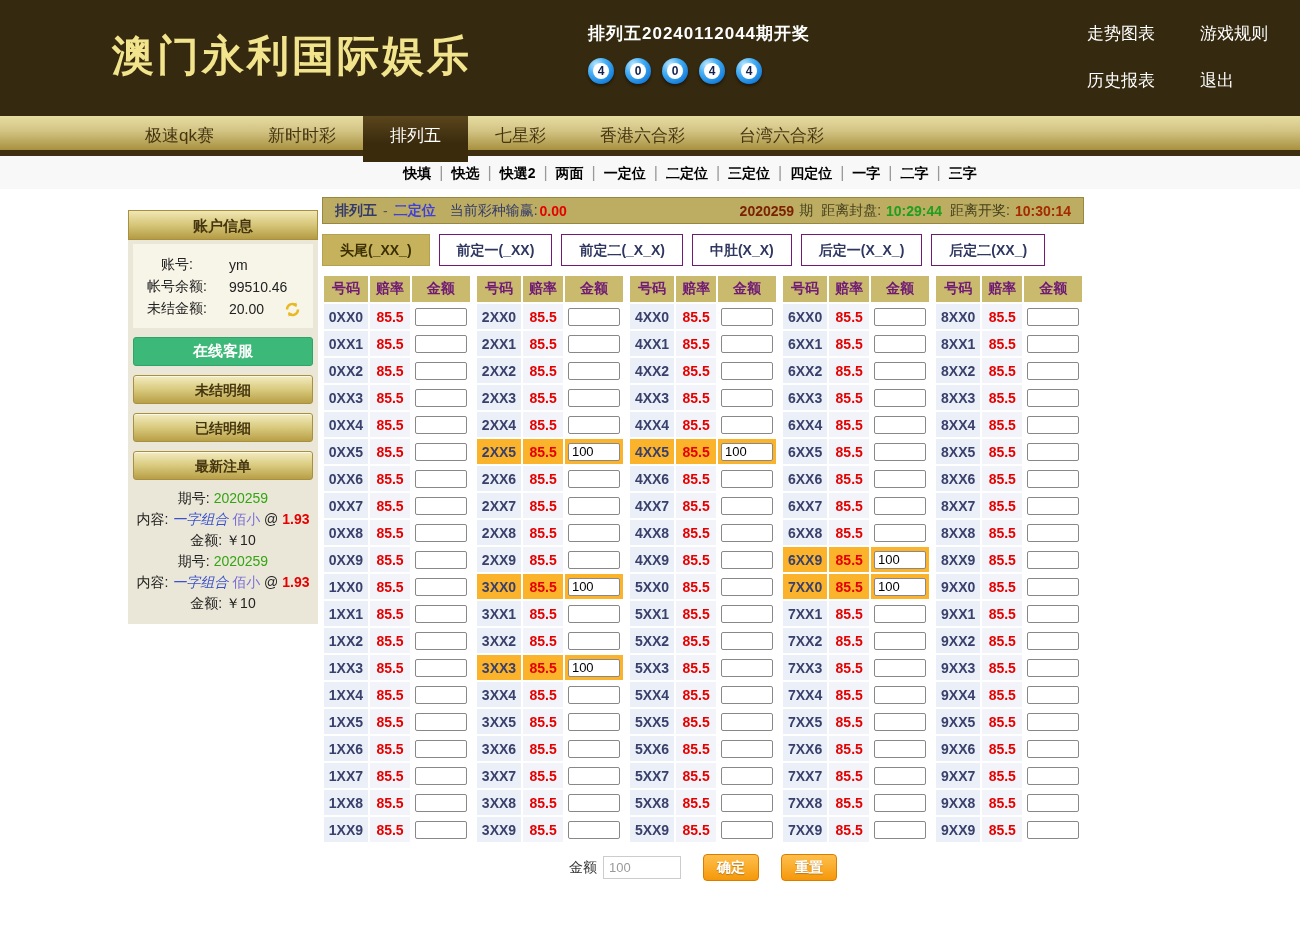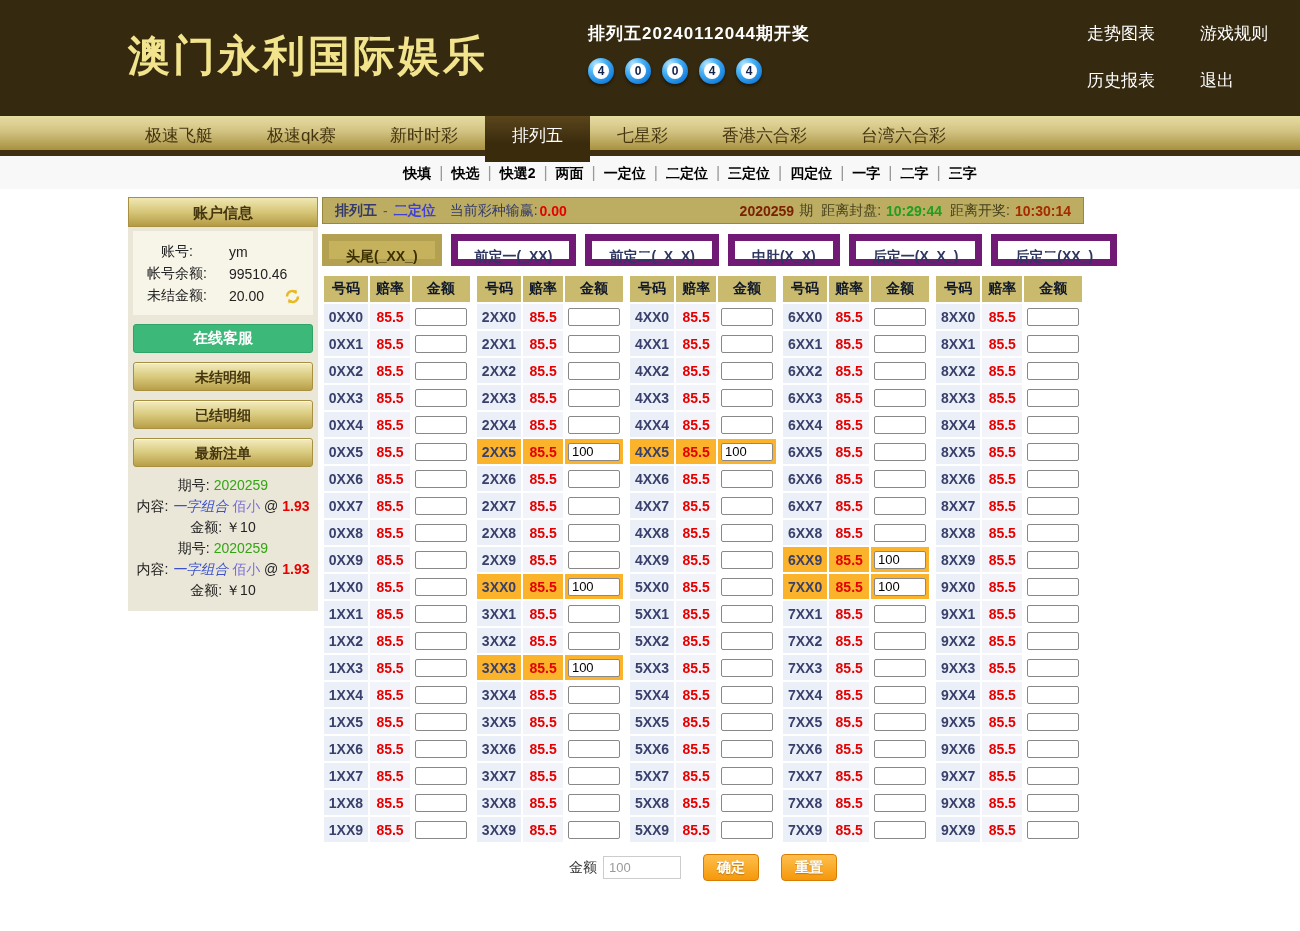--- a/index.html
+++ b/index.html
@@ -1,20 +1,20 @@
 <!DOCTYPE html>
 <html><head>
 <meta charset="utf-8">
 <style>
   * { margin:0; padding:0; box-sizing:border-box; }
   html,body { width:1300px; height:931px; background:#ffffff; font-family:"Liberation Sans","DejaVu Sans",sans-serif; }
 
   
   .hdr { position:relative; width:1300px; height:116px; background:#35290f; }
-  .logo { position:absolute; left:128px; top:28px; font-size:42px; font-weight:bold; color:#f1e48d; letter-spacing:3px; }
+  .logo { position:absolute; left:112px; top:28px; font-size:42px; font-weight:bold; color:#f1e48d; letter-spacing:3px; }
   .draw { position:absolute; left:588px; top:22px; }
   .draw-title { color:#ffffff; font-size:17px; font-weight:bold; letter-spacing:1px; }
   .balls { margin-top:13px; display:flex; }
   .ball { width:26px; height:26px; margin-right:11px; border-radius:50%;
           background:radial-gradient(circle at 32% 26%, #bfe9ff 0%, #49b1f5 35%, #1781dd 75%, #0d63be 100%);
           display:flex; align-items:center; justify-content:center; box-shadow:0 2px 3px rgba(0,0,0,.45); }
   .ball-num { width:16px; height:16px; border-radius:50%; background:#ffffff; color:#12224e;
               font-size:12px; font-weight:bold; display:flex; align-items:center; justify-content:center; }
   .hlinks { position:absolute; right:32px; top:22px; display:grid; grid-template-columns:auto auto;
             column-gap:45px; row-gap:24px; }
@@ -29,21 +29,21 @@
 
   
   .subnav { width:1300px; height:33px; line-height:33px; background:#f8f8f8; text-align:center; padding-left:80px; }
   .snav { color:#000000; font-size:14px; font-weight:bold; text-decoration:none; cursor:pointer; margin:4px 4px; }
   .sep { color:#999999; margin:0 4px; }
 
   
   .content { display:flex; padding:8px 0 0 128px; align-items:flex-start; }
 
   
-  .side { width:190px; margin-right:4px; }
+  .side { width:190px; margin-right:4px;margin-top:13px; }
   .acct-hdr { height:30px; line-height:30px; text-align:center; font-size:15px; font-weight:bold; color:#463610;
               background:linear-gradient(180deg,#f0e7b4 0%,#d6c678 50%,#b49b45 100%); border:1px solid #a89040; }
   .side-panel { background:#ebe7d8; padding:4px 5px 10px 5px; }
   .acct-box { background:#f7f4e8; padding:10px 6px 8px 2px; }
   .acct-row { display:flex; align-items:center; height:22px; font-size:14px; color:#222; }
   .acct-label { width:84px; text-align:center; }
   .acct-value { margin-left:10px; }
   .refresh { margin-left:auto; margin-right:6px; cursor:pointer; width:17px; height:17px; }
   .dark-btn-row { display:flex; margin-top:8px; }
   .dark-btn { background:linear-gradient(180deg,#6b5420 0%,#46350f 100%); color:#ffffff; font-size:15px; font-weight:bold;
@@ -69,26 +69,26 @@
   .ib-wl-label { margin-left:14px; }
   .ib-wl { color:#e60000; font-weight:bold; margin-left:2px; }
   .ib-right { margin-left:auto; display:flex; align-items:center; }
   .ib-issue { color:#7b2000; font-weight:bold; }
   .ib-suffix { margin:0 8px 0 5px; color:#46401e; }
   .ib-close-label, .ib-open-label { color:#46401e; }
   .ib-close { color:#1f9e1f; font-weight:bold; margin:0 8px 0 5px; }
   .ib-open { color:#a52a00; font-weight:bold; margin-left:5px; }
 
   .bet-tabs { margin-top:10px; display:flex; }
-  .btab { height:32px; line-height:30px; padding:0 17px; margin-right:9px; border:7px solid #701a75; background:#ffffff;
+  .btab { height:32px; line-height:30px; padding:0 17px; margin-right:9px; border:1px solid #701a75; background:#ffffff;
           font-size:14px; font-weight:bold; color:#2f3660; cursor:pointer; white-space:nowrap; }
   .btab.active { background:#c6b25c; border-color:#b3a050; color:#3c3000; }
 
   table.bet { margin-top:8px; border-collapse:separate; border-spacing:2px; }
-  table.bet th { background:#c9ba6e; color:#0f172a; font-size:14px; font-weight:bold; height:26px; }
+  table.bet th { background:#c9ba6e; color:#701a75; font-size:14px; font-weight:bold; height:26px; }
   table.bet th.gapcol, table.bet td.gapcol { background:transparent; width:4px; padding:0; }
   td.code { width:45px; background:#ebeff7; color:#39406b; font-weight:bold; font-size:14px; text-align:center; height:25px; }
   td.odds { width:42px; background:#f2f4fa; color:#e50000; font-weight:bold; font-size:14px; text-align:center; }
   td.amt  { width:58px; background:#ffffff; text-align:center; }
   td.hl   { background:#fbb32b; }
   .amt-in { width:52px; height:18px; border:1px solid #888888; border-radius:2px; font-size:13px; padding:0 3px;
             font-family:"Liberation Sans",sans-serif; }
 
   .foot { margin-top:10px; display:flex; align-items:center; justify-content:center; }
   .foot-label { font-size:14px; color:#333333; margin-right:6px; }
@@ -125,21 +125,20 @@
   </div>
   <div class="hlinks" id="header-links">
       <a class="hlink">走势图表</a>
       <a class="hlink">游戏规则</a>
       <a class="hlink">历史报表</a>
       <a class="hlink">退出</a>
     </div>
 </div>
 
 <div class="nav" id="nav-tabs">
-    <div class="ntab">极速飞艇</div>
     <div class="ntab">极速qk赛</div>
     <div class="ntab">新时时彩</div>
     <div class="ntab active">排列五</div>
     <div class="ntab">七星彩</div>
     <div class="ntab">香港六合彩</div>
     <div class="ntab">台湾六合彩</div>
   </div>
 
 <div class="subnav" id="subnav-items"><a class="snav">快填</a><span class="sep">|</span><a class="snav">快选</a><span class="sep">|</span><a class="snav">快選2</a><span class="sep">|</span><a class="snav">两面</a><span class="sep">|</span><a class="snav">一定位</a><span class="sep">|</span><a class="snav">二定位</a><span class="sep">|</span><a class="snav">三定位</a><span class="sep">|</span><a class="snav">四定位</a><span class="sep">|</span><a class="snav">一字</a><span class="sep">|</span><a class="snav">二字</a><span class="sep">|</span><a class="snav">三字</a></div>
 

